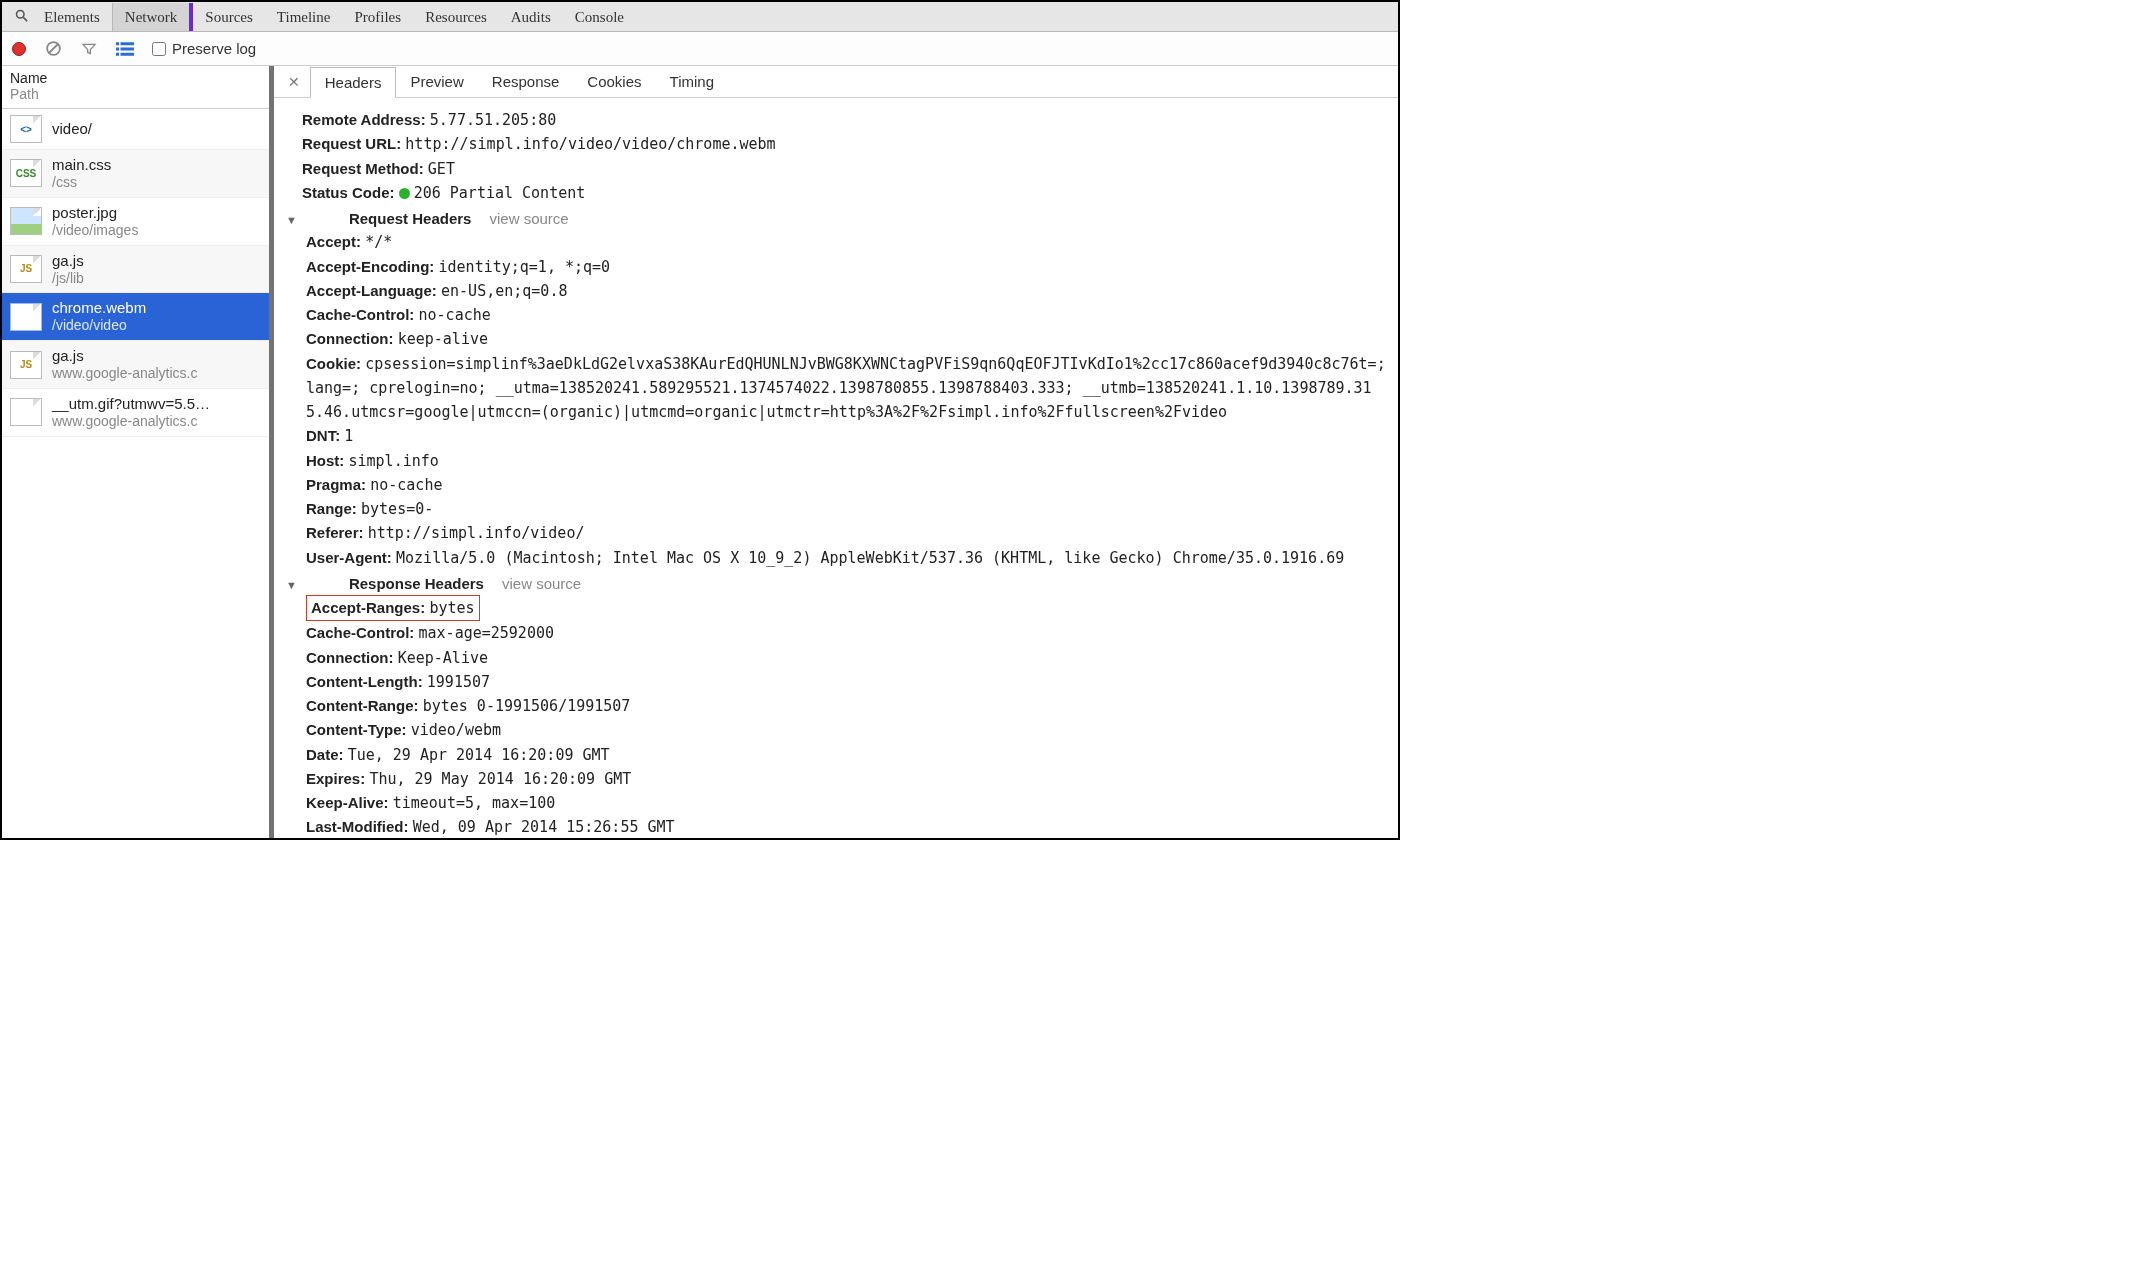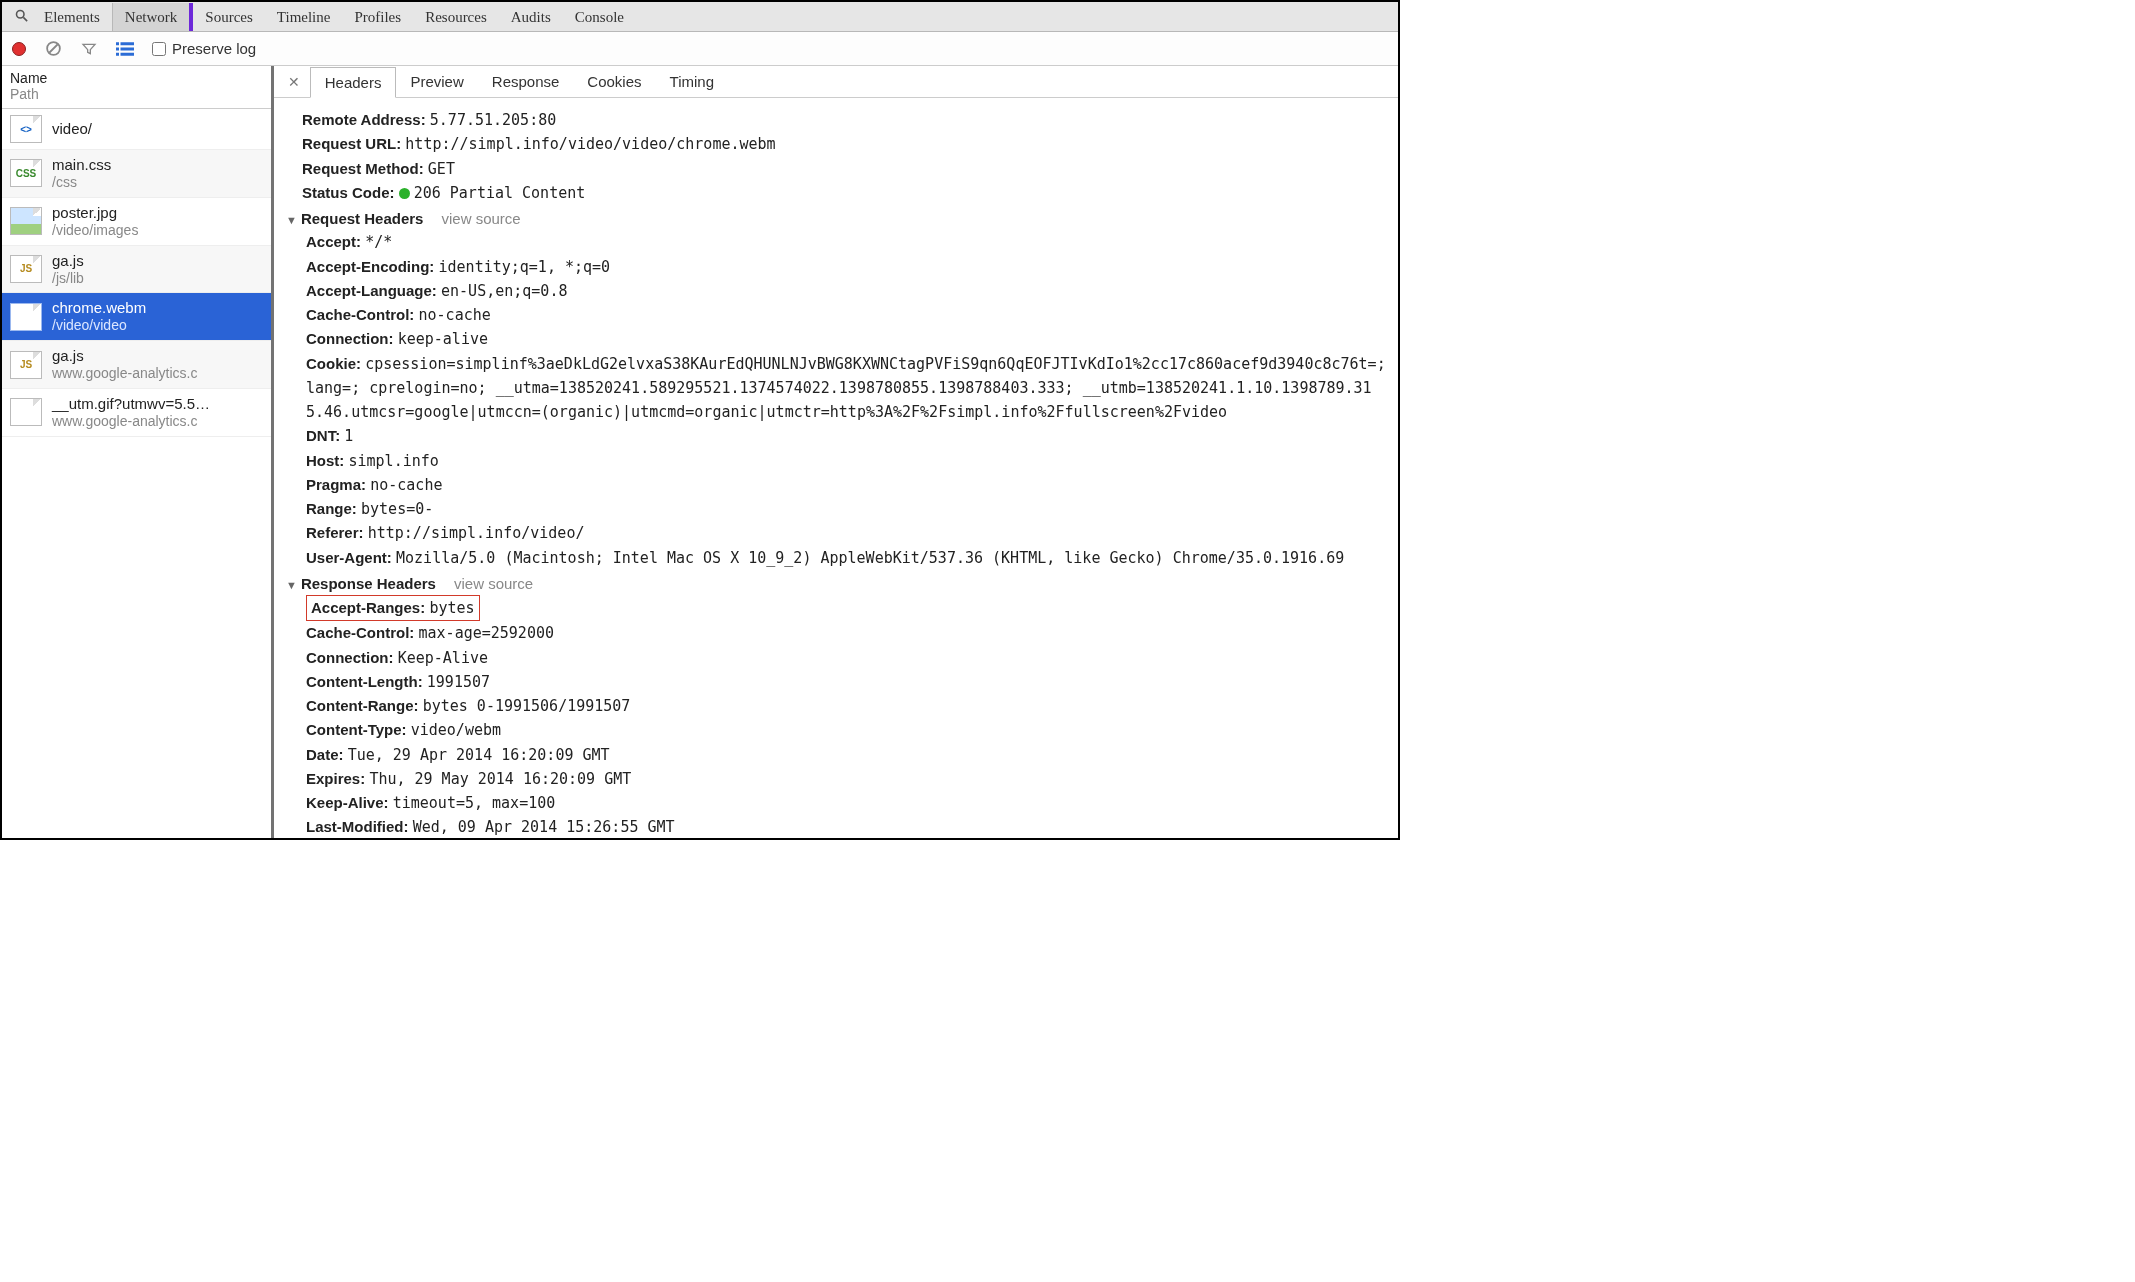--- a/index.html
+++ b/index.html
@@ -12,21 +12,21 @@
   .top-tabs .tab.active { background: #d4d4d4; border-left:1px solid #b8b8b8; border-right:4px solid #6d28d9; }
   
   .toolbar { display: flex; align-items: center; height: 34px; border-bottom: 1px solid #ccc; padding-left: 10px; gap: 18px; background:#fdfdfd;}
   .record-btn { width: 14px; height: 14px; border-radius: 50%; background: #e03030; border:1px solid #8a1f1f;}
   .tb-icon { width:18px; height:18px; display:flex; align-items:center; justify-content:center; color:#777;}
   .list-icon { color:#2b6cd6; font-size:16px; }
   .preserve { display:flex; align-items:center; gap:6px; font-size:15px; color:#333;}
   .preserve input { width:14px; height:14px; }
   
   .main { flex:1; display:flex; min-height:0; }
-  .sidebar { width: 272px; border-right: 3px solid #737373; display:flex; flex-direction:column; background:#fff; }
+  .sidebar { width: 272px; border-right: 5px solid #737373; display:flex; flex-direction:column; background:#fff; }
   .sidebar-head { padding: 4px 8px 6px 8px; border-bottom:1px solid #ccc; }
   .sidebar-head .h1 { font-size:14px; color:#222; }
   .sidebar-head .h2 { font-size:14px; color:#888; }
   .res-list { flex:1; overflow:auto; }
   .res-item { display:flex; align-items:center; gap:10px; padding:6px 8px; border-bottom:1px solid #eee; }
   .res-item:nth-child(even){ background:#f7f7f7; }
   .res-item.selected { background:#2a63d6; color:#fff; }
   .res-item.selected .path { color:#dbe6ff; }
   .file-icon { width:32px; height:28px; border:1px solid #bbb; background:#fff; display:flex; align-items:center; justify-content:center; font-size:10px; font-weight:bold; flex-shrink:0; position:relative;}
   .file-icon::before { content:""; position:absolute; top:0; right:0; width:8px; height:8px; background:linear-gradient(135deg,#ddd 50%,#fff 50%); }
@@ -44,21 +44,21 @@
   .detail-tabs .close { padding:0 10px; color:#777; cursor:default; font-size:14px;}
   .detail-tabs .dtab { padding:6px 14px; font-size:15px; color:#333; }
   .detail-tabs .dtab.active { border:1px solid #bbb; border-bottom:1px solid #fff; margin-bottom:-1px; background:#fff;}
   
   .detail-body { flex:1; overflow:auto; padding:10px 12px 20px 28px; font-size:15px; line-height:1.55; }
   .kv .k { font-weight:bold; }
   .kv .v { font-family: Menlo, Consolas, monospace; }
   .mono { font-family: Menlo, Consolas, monospace; }
   .section-head { display:flex; align-items:center; gap:18px; margin-top:2px; }
   .section-head .tri { color:#666; font-size:11px; margin-right:4px;}
-  .section-head .title { font-weight:bold; }
+  .section-head .title { font-weight:bold;margin-left:48px; }
   .section-head .vs { color:#888; }
   .hdr-block { padding-left: 20px; }
   .cookie { word-break: break-all; }
   .status-dot { display:inline-block; width:11px; height:11px; border-radius:50%; background:#2bb12b; vertical-align:middle; margin-right:4px;}
   .highlight { border:1.5px solid #d23a2a; padding:0 4px; display:inline-block; }
   .nowrap { white-space: nowrap; overflow:hidden; }
 </style>
 </head>
 <body>
 

